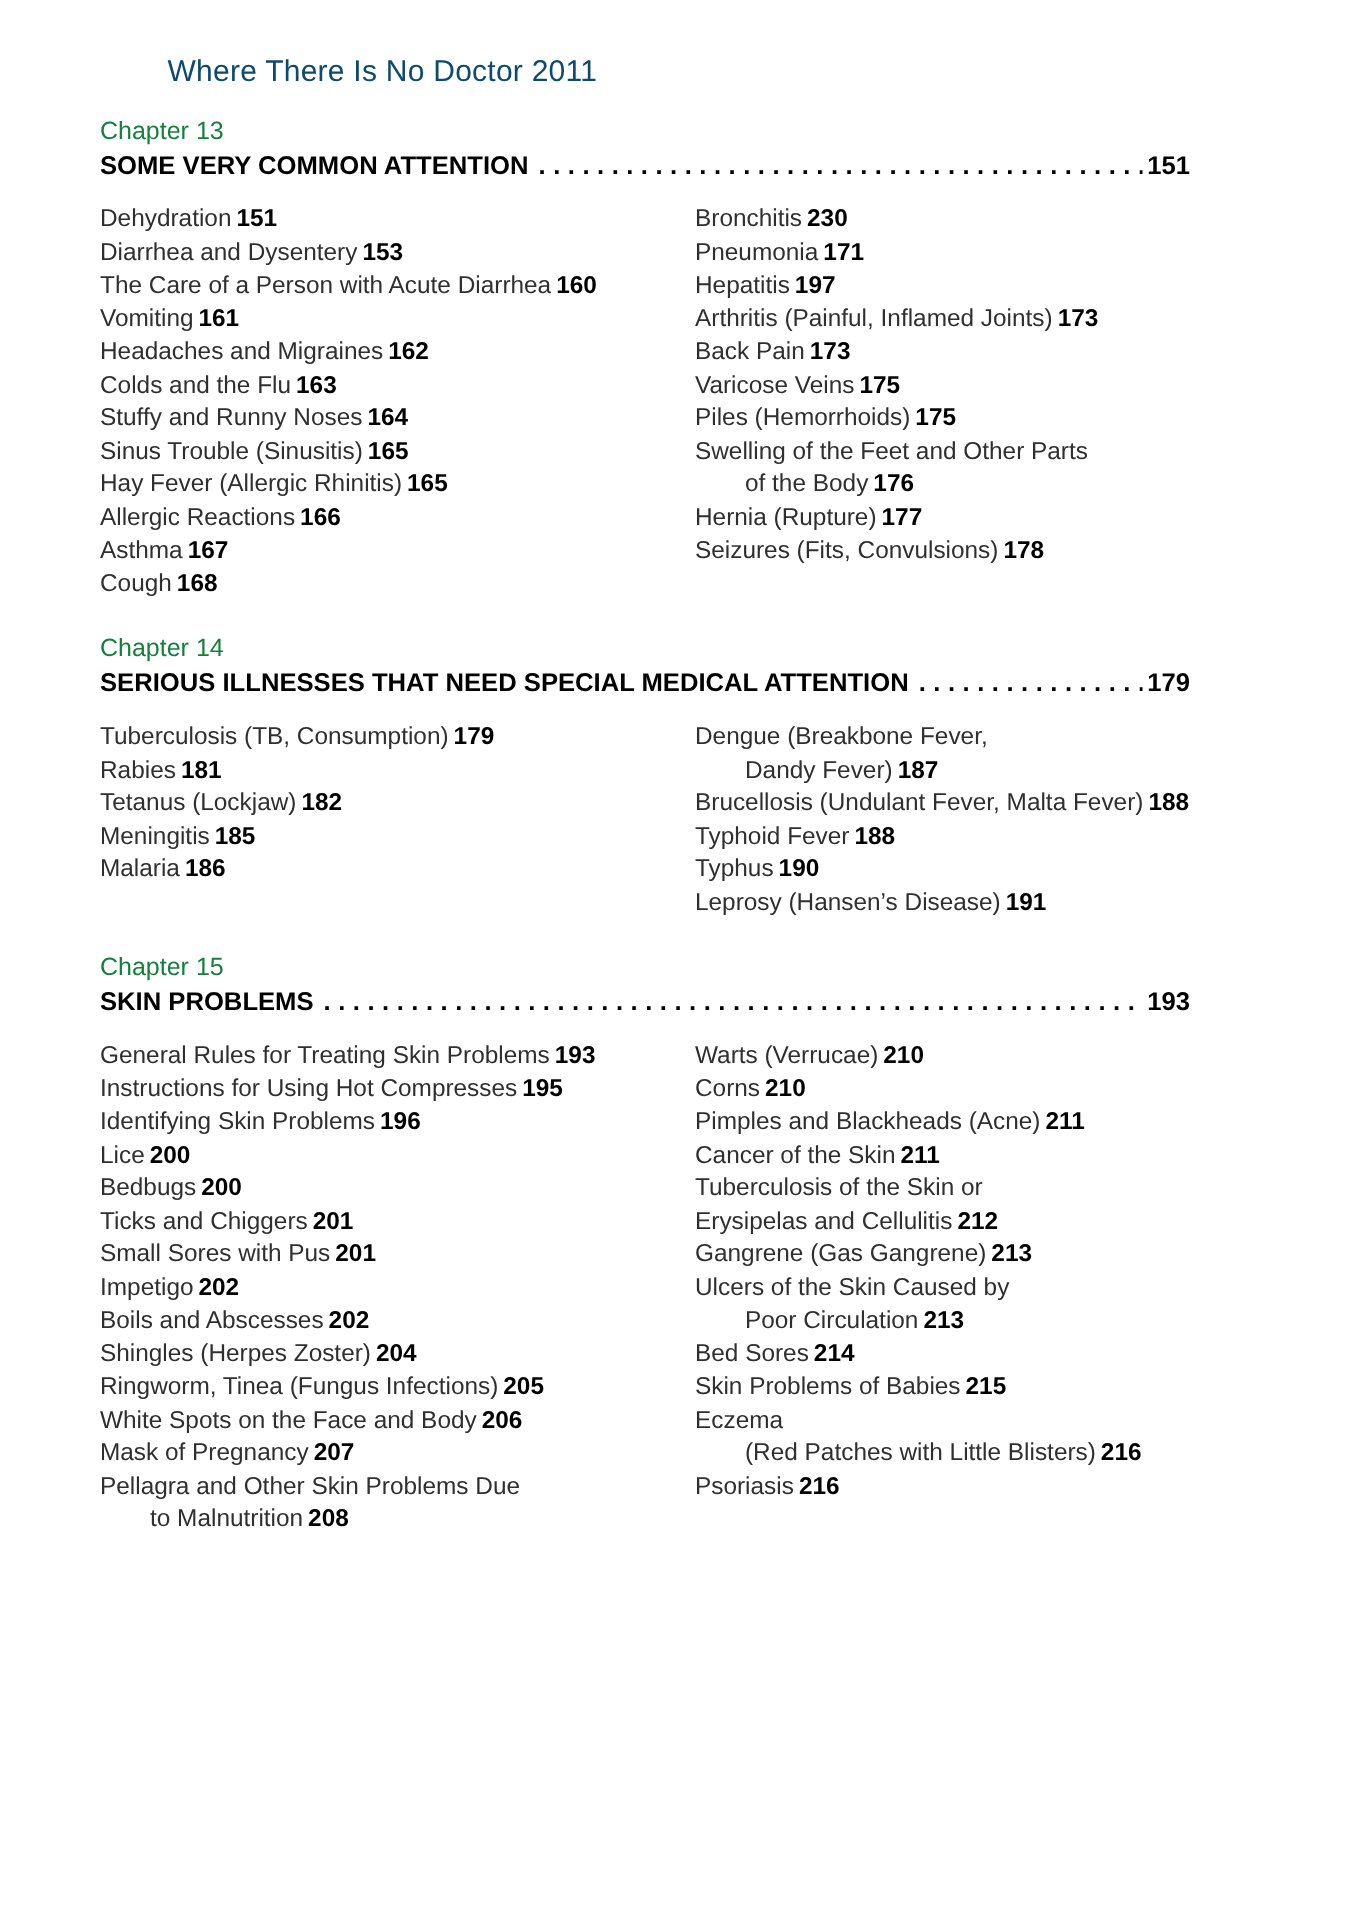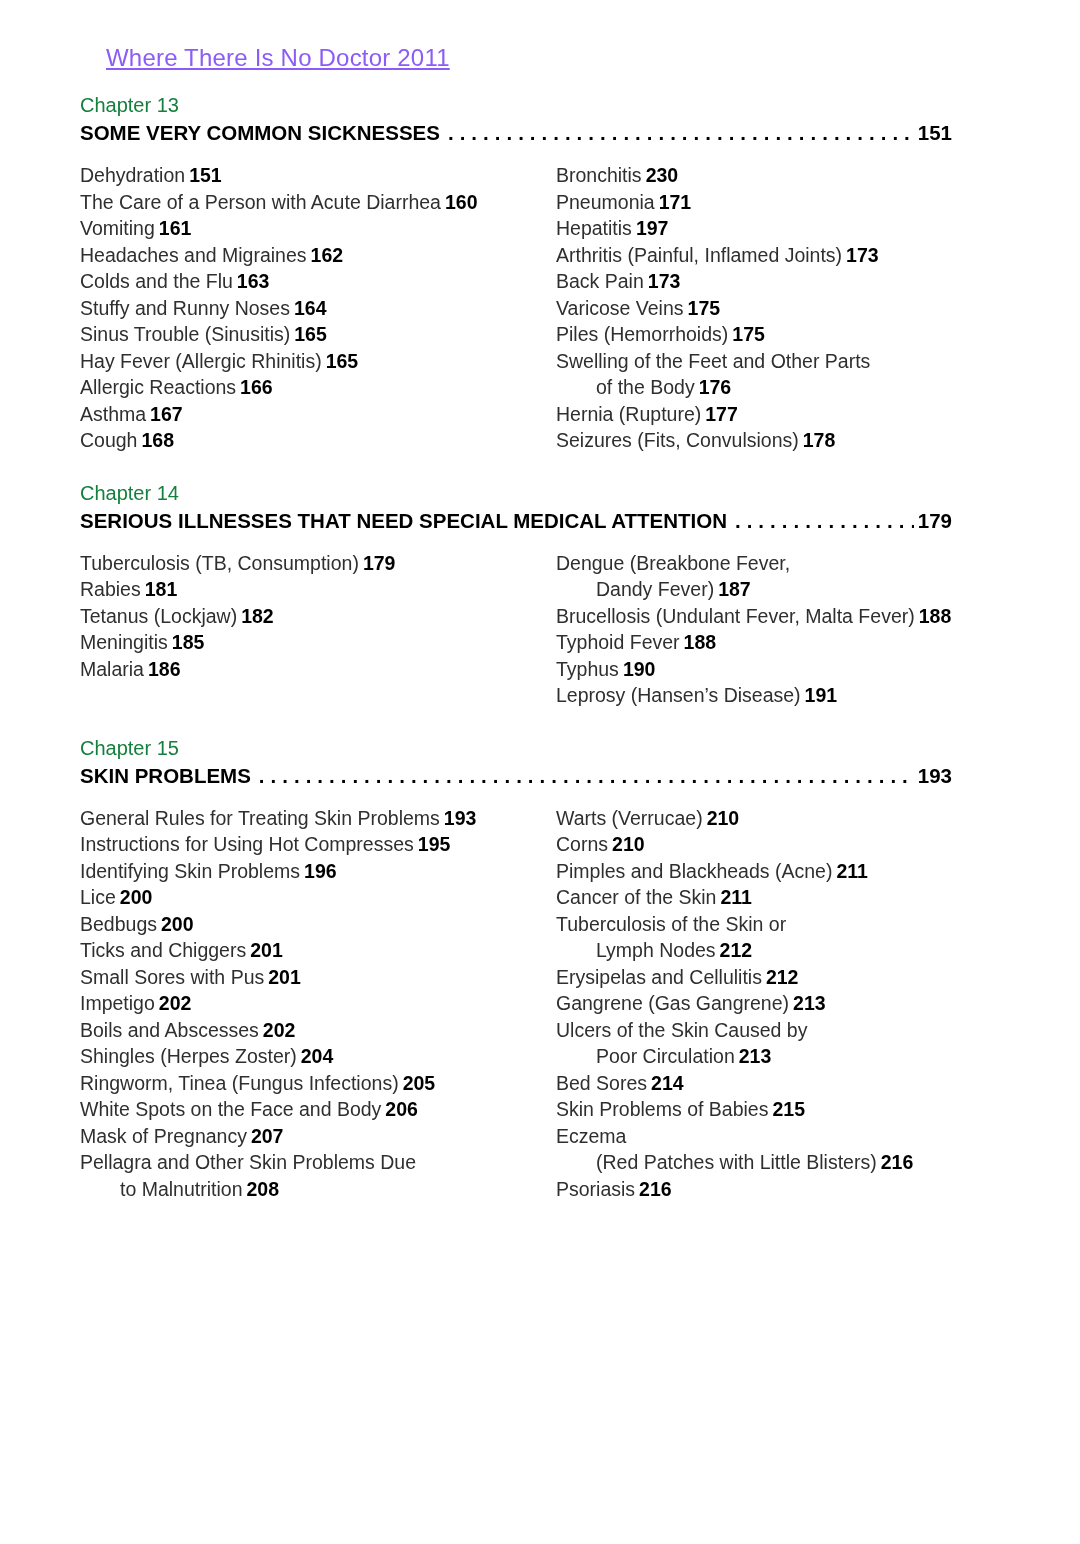--- a/index.html
+++ b/index.html
@@ -1,21 +1,21 @@
 <!DOCTYPE html>
 <html><head>
 <meta charset="utf-8">
 <style>
   * { margin:0; padding:0; box-sizing:border-box; }
   html,body { width:1080px; height:1544px; background:#ffffff; overflow:hidden;
               font-family:"Liberation Sans", sans-serif; }
   .page { position:absolute; inset:0; width:1080px; height:1544px; overflow:hidden; }
 
-  .book-title { position:absolute; left:106px; top:44px; font-size:24px; color:#8b5cf6;
-                letter-spacing:0.2px;text-decoration:underline; }
+  .book-title { position:absolute; left:134px; top:44px; font-size:24px; color:#0c4a6e;
+                letter-spacing:0.2px; }
 
   .toc { position:absolute; left:80px; top:92px; width:872px; }
 
   .chapter { margin-bottom:26px; }
   .chapter-label { font-size:20px; color:#15803d; line-height:26px; }
   .chapter-title-line { display:flex; align-items:baseline; font-weight:bold;
                         font-size:20.5px; color:#000; line-height:30px; }
   .chapter-title-text { white-space:nowrap; }
   .leader { flex:1 1 auto; overflow:hidden; white-space:nowrap; letter-spacing:6px;
             margin:0 4px 0 8px; color:#000; }
@@ -37,28 +37,31 @@
 <body>
 
 <div class="page">
 
   <div class="book-title">Where There Is No Doctor 2011</div>
 
   <div class="toc">
       <div class="chapter">
         <div class="chapter-label">Chapter 13</div>
         <div class="chapter-title-line">
-          <span class="chapter-title-text">SOME VERY COMMON SICKNESSES</span>
+          <span class="chapter-title-text">SOME VERY COMMON ATTENTION</span>
           <span class="leader">..............................................................................................................</span>
           <span class="chapter-page">151</span>
         </div>
         <div class="columns">
           <div class="col col-0">
             <div class="entry">
               <div class="entry-line">Dehydration<b class="pg">151</b></div>
+            </div>
+            <div class="entry">
+              <div class="entry-line">Diarrhea and Dysentery<b class="pg">153</b></div>
             </div>
             <div class="entry">
               <div class="entry-line">The Care of a Person with Acute Diarrhea<b class="pg">160</b></div>
             </div>
             <div class="entry">
               <div class="entry-line">Vomiting<b class="pg">161</b></div>
             </div>
             <div class="entry">
               <div class="entry-line">Headaches and Migraines<b class="pg">162</b></div>
             </div>
@@ -225,21 +228,20 @@
               <div class="entry-line">Corns<b class="pg">210</b></div>
             </div>
             <div class="entry">
               <div class="entry-line">Pimples and Blackheads (Acne)<b class="pg">211</b></div>
             </div>
             <div class="entry">
               <div class="entry-line">Cancer of the Skin<b class="pg">211</b></div>
             </div>
             <div class="entry">
               <div class="entry-line">Tuberculosis of the Skin or</div>
-              <div class="entry-line indent">Lymph Nodes<b class="pg">212</b></div>
             </div>
             <div class="entry">
               <div class="entry-line">Erysipelas and Cellulitis<b class="pg">212</b></div>
             </div>
             <div class="entry">
               <div class="entry-line">Gangrene (Gas Gangrene)<b class="pg">213</b></div>
             </div>
             <div class="entry">
               <div class="entry-line">Ulcers of the Skin Caused by</div>
               <div class="entry-line indent">Poor Circulation<b class="pg">213</b></div>

